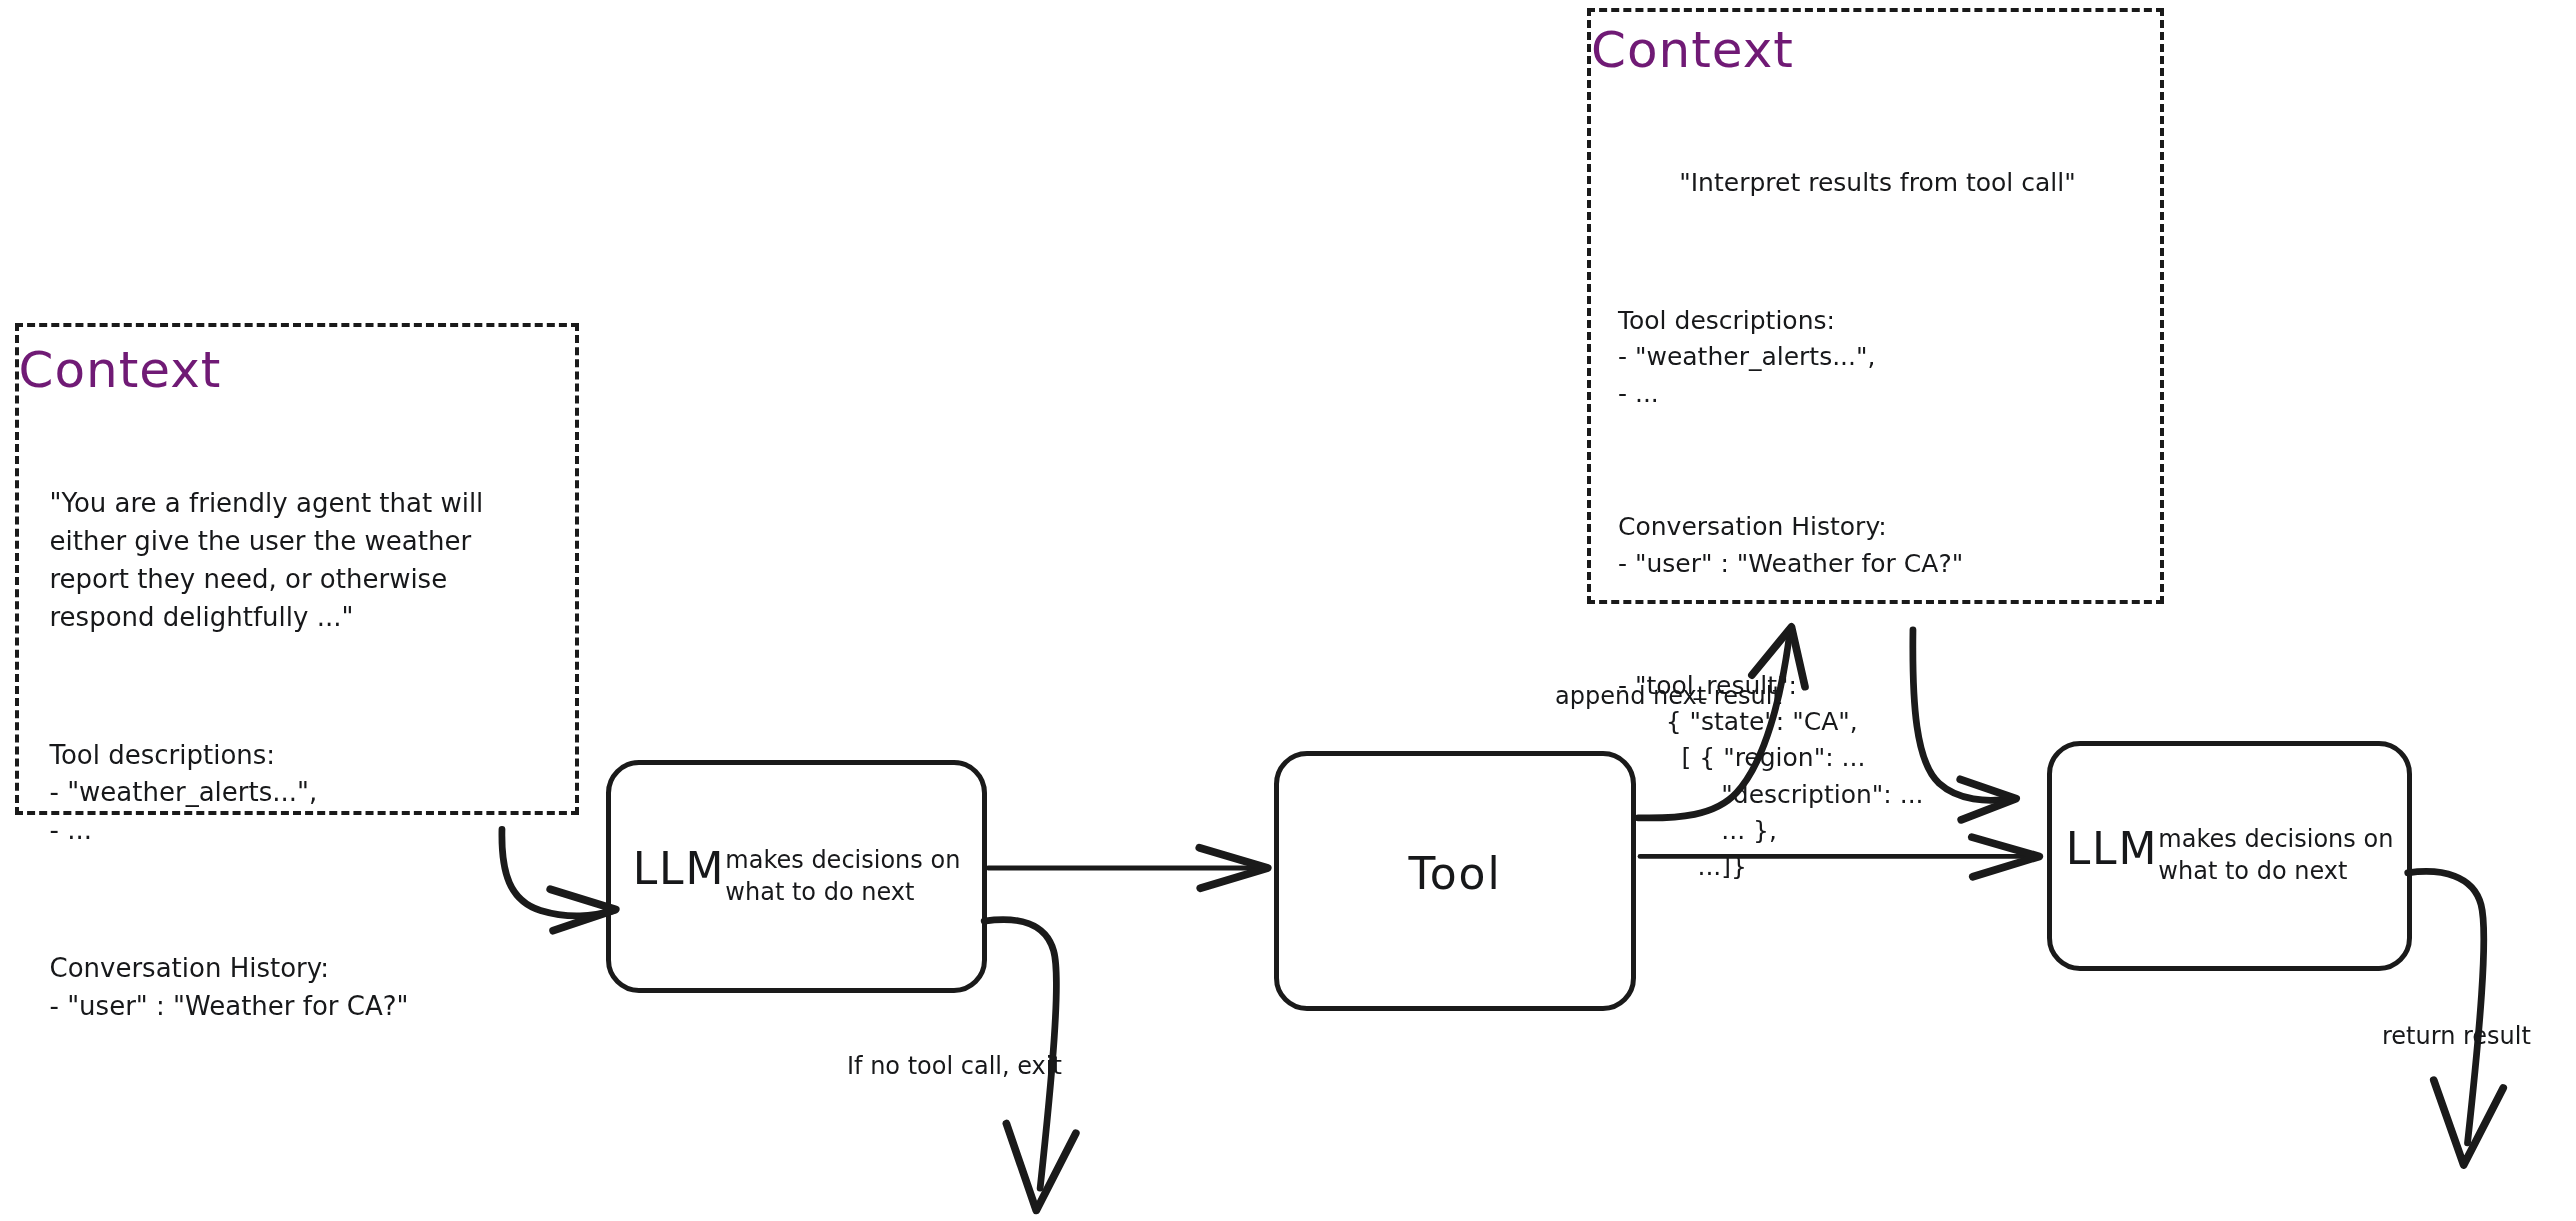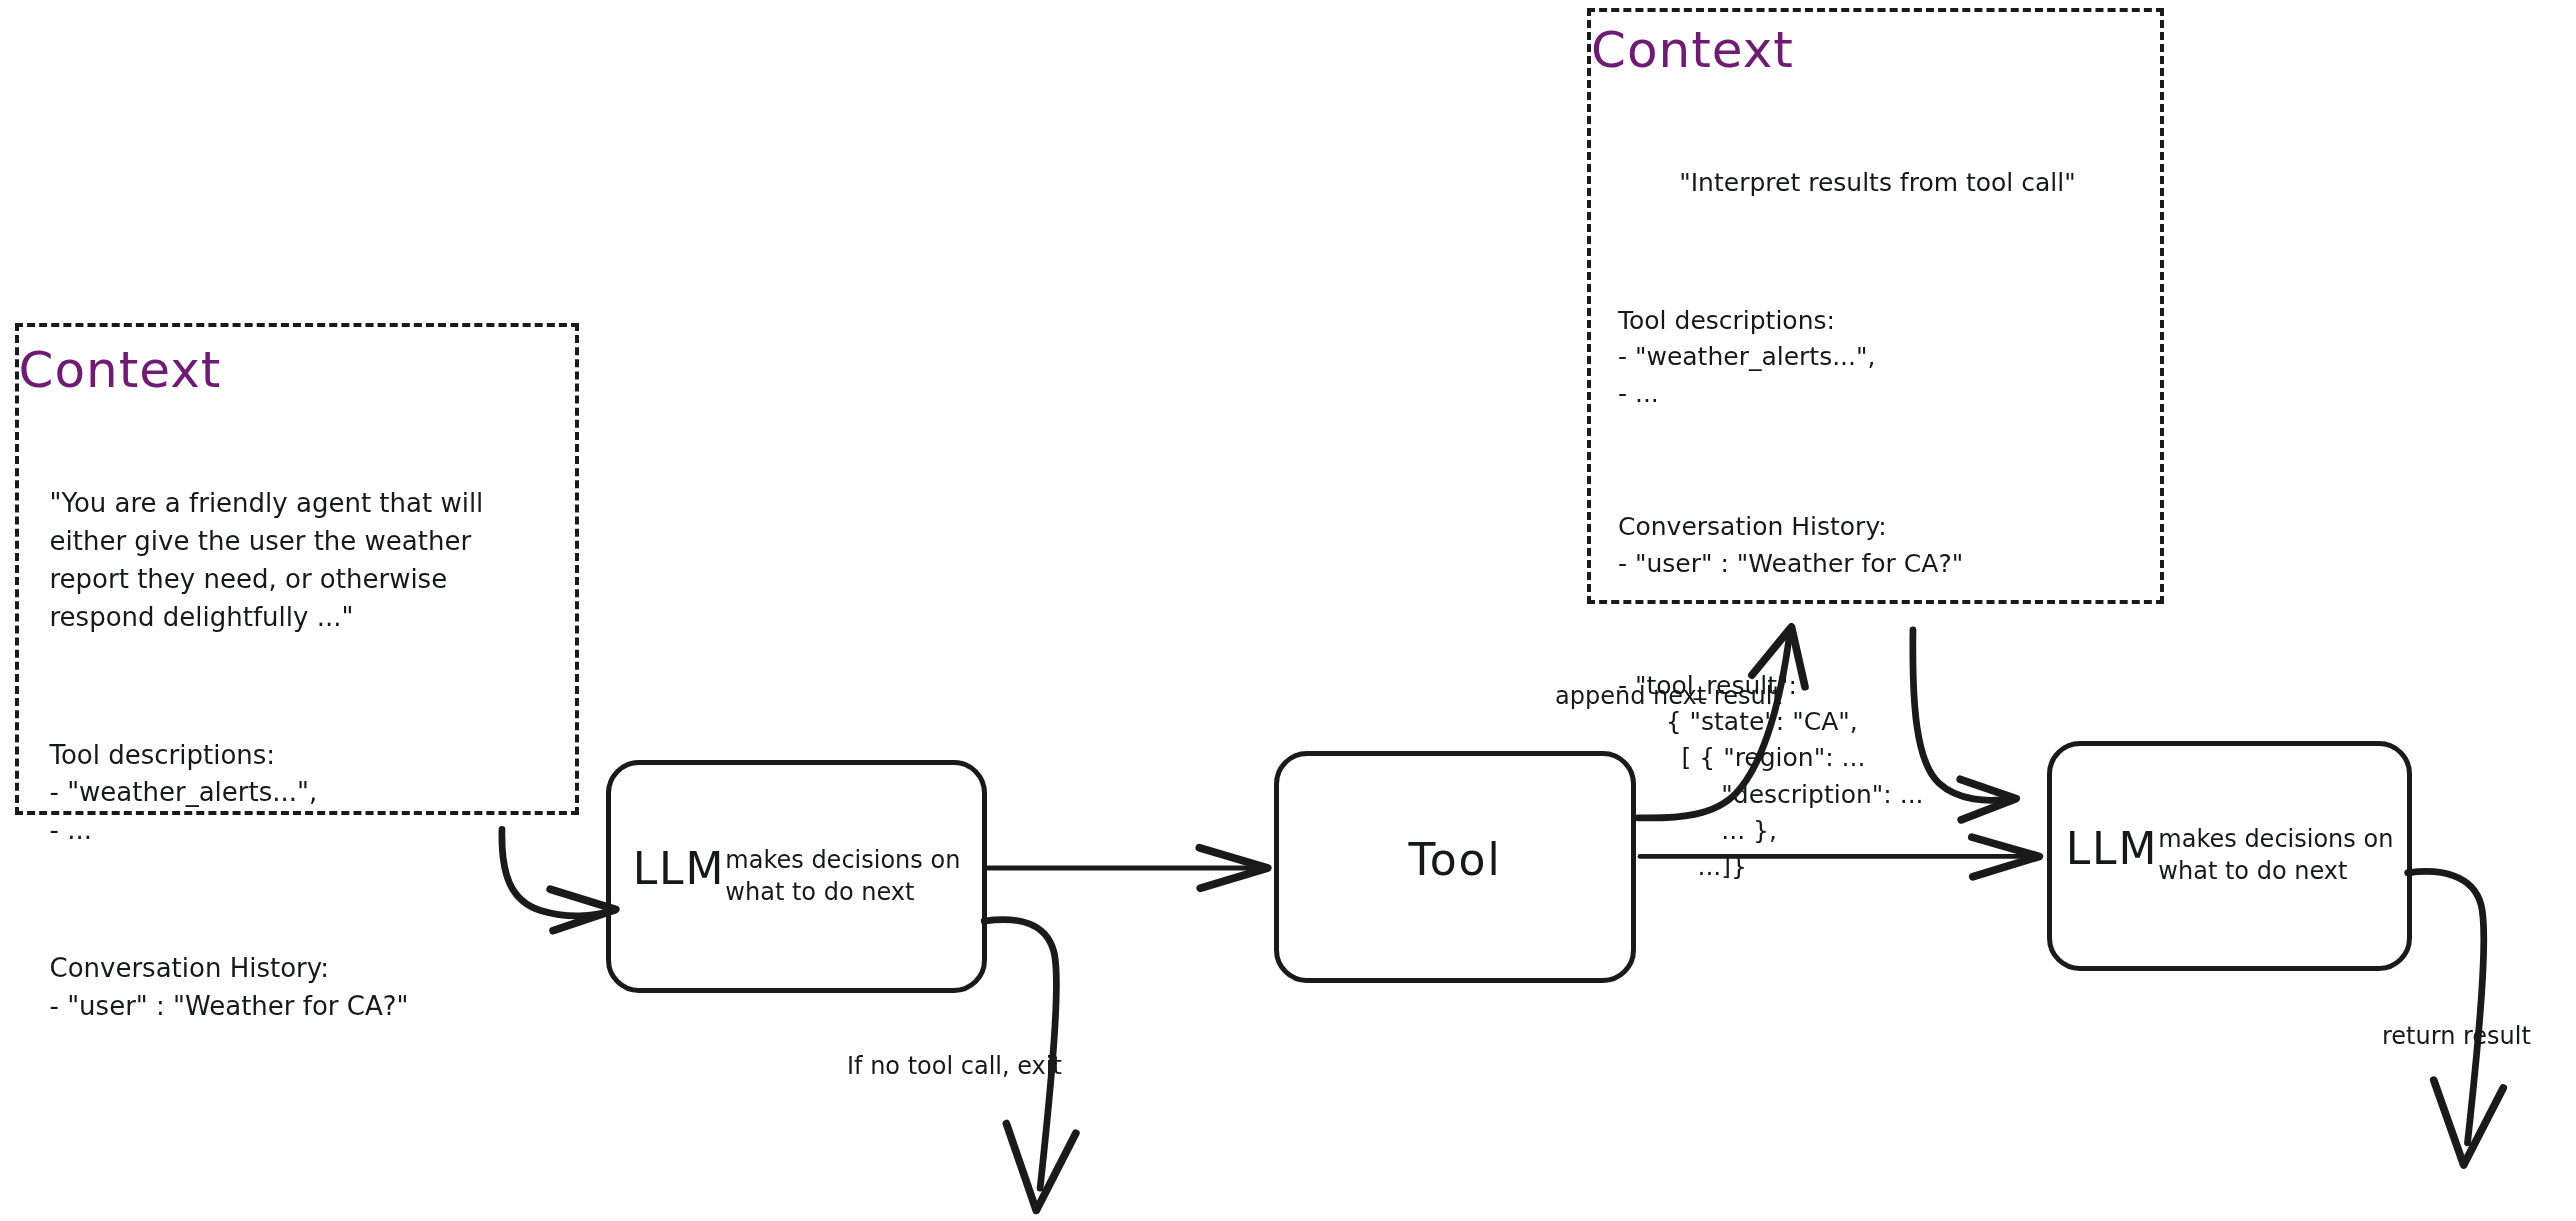--- a/index.html
+++ b/index.html
@@ -75,21 +75,21 @@
   .node-sub {
     font-size: 24px;
     line-height: 1.32;
     color: #17181a;
     white-space: pre-line;
     text-align: left;
     font-family: "DejaVu Sans", sans-serif;
   }
 
   #node-llm-1  { left: 606px;  top: 760px; width: 381px; height: 233px; }
-  #node-tool   { left: 1274px; top: 751px; width: 362px; height: 232px; }
+  #node-tool   { left: 1274px; top: 751px; width: 362px; height: 260px; }
   #node-llm-2  { left: 2047px; top: 741px; width: 365px; height: 230px; }
 
   
   #arrows {
     position: absolute;
     left: 0; top: 0;
     width: 2576px;
     height: 1221px;
     pointer-events: none;
   }

